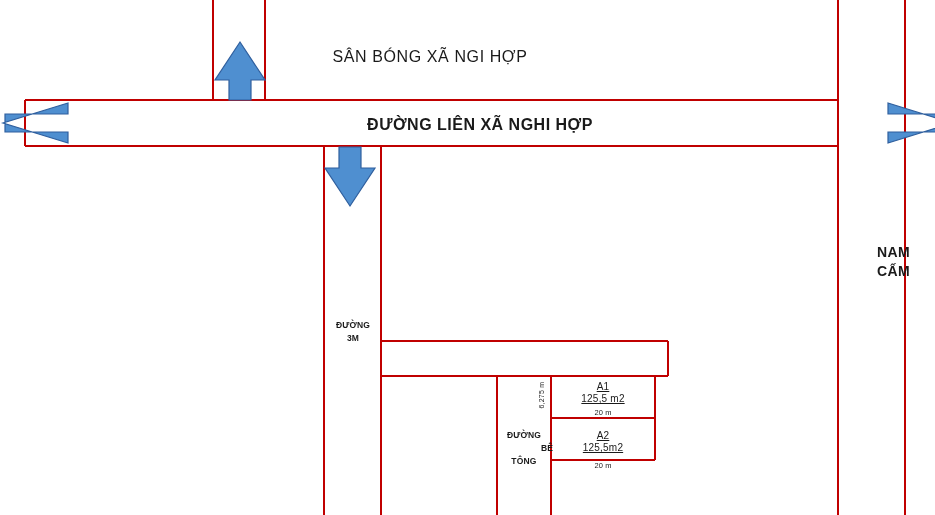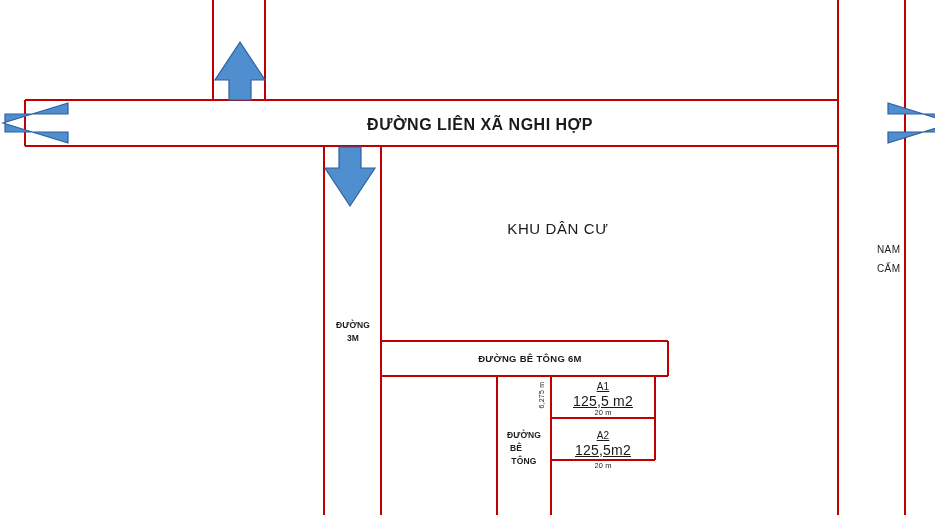--- a/index.html
+++ b/index.html
@@ -57,38 +57,38 @@
     font-weight: bold;
     letter-spacing: 0.3px;
   }
   .lbl-parcel-id {
     font-size: 10px;
     font-weight: normal;
     text-decoration: underline;
     letter-spacing: 0.2px;
   }
   .lbl-parcel-area {
-    font-size: 14px;
+    font-size: 10px;
     font-weight: normal;
     text-decoration: underline;
     letter-spacing: 0.2px;
   }
   .lbl-dim {
     font-size: 7.5px;
     font-weight: normal;
     letter-spacing: 0.1px;
   }
   .lbl-ont {
     font-size: 17px;
     font-weight: 500;
     letter-spacing: 1px;
   }
   .lbl-side {
-    font-size: 10px;
-    font-weight: normal;
+    font-size: 14px;
+    font-weight: bold;
     letter-spacing: 0.4px;
     text-align: left;
   }
   .lbl-vert {
     font-size: 7px;
     font-weight: normal;
     transform: rotate(-90deg);
     transform-origin: 50% 50%;
   }
 </style>
@@ -149,32 +149,31 @@
     <g>
       <polygon points="350,206 325,168 339,168 339,147 361,147 361,168 375,168" fill="#4f8fd0" stroke="#2f5f9e" stroke-width="1.2"></polygon>
     </g>
 
     <g>
       <polygon points="888,103 888,114 948,114 948,132 888,132 888,143 952,123" fill="#4f8fd0" stroke="#2f5f9e" stroke-width="1.2"></polygon>
     </g>
 
   </svg>
 
+  <div class="lbl lbl-title" style="left:280px; top:48px; width:300px;">SÂN BÓNG XÃ NGI HỢP</div>
 
   <div class="lbl lbl-road-main" style="left:330px; top:116px; width:300px;">ĐƯỜNG LIÊN XÃ NGHI HỢP</div>
 
-  <div class="lbl lbl-zone" style="left:458px; top:220px; width:200px;">KHU DÂN CƯ</div>
 
   <div class="lbl lbl-small" style="left:322px; top:320px; width:62px;">ĐƯỜNG</div>
   <div class="lbl lbl-small" style="left:322px; top:333px; width:62px;">3M</div>
 
-  <div class="lbl lbl-road-inline" style="left:420px; top:353px; width:220px;">ĐƯỜNG BÊ TÔNG 6M</div>
 
   <div class="lbl lbl-small" style="left:496px; top:430px; width:56px;">ĐƯỜNG</div>
-  <div class="lbl lbl-small" style="left:488px; top:443px; width:56px;">BÊ</div>
+  <div class="lbl lbl-small" style="left:519px; top:443px; width:56px;">BÊ</div>
   <div class="lbl lbl-small" style="left:496px; top:456px; width:56px;">TÔNG</div>
 
   <div class="lbl lbl-vert" style="left:519px; top:391px; width:46px;">6,275 m</div>
 
   <div class="lbl lbl-parcel-id" style="left:566px; top:381px; width:74px;">A1</div>
   <div class="lbl lbl-parcel-area" style="left:566px; top:393px; width:74px;">125,5 m2</div>
   <div class="lbl lbl-dim" style="left:566px; top:409px; width:74px;">20 m</div>
 
   <div class="lbl lbl-parcel-id" style="left:566px; top:430px; width:74px;">A2</div>
   <div class="lbl lbl-parcel-area" style="left:566px; top:442px; width:74px;">125,5m2</div>

